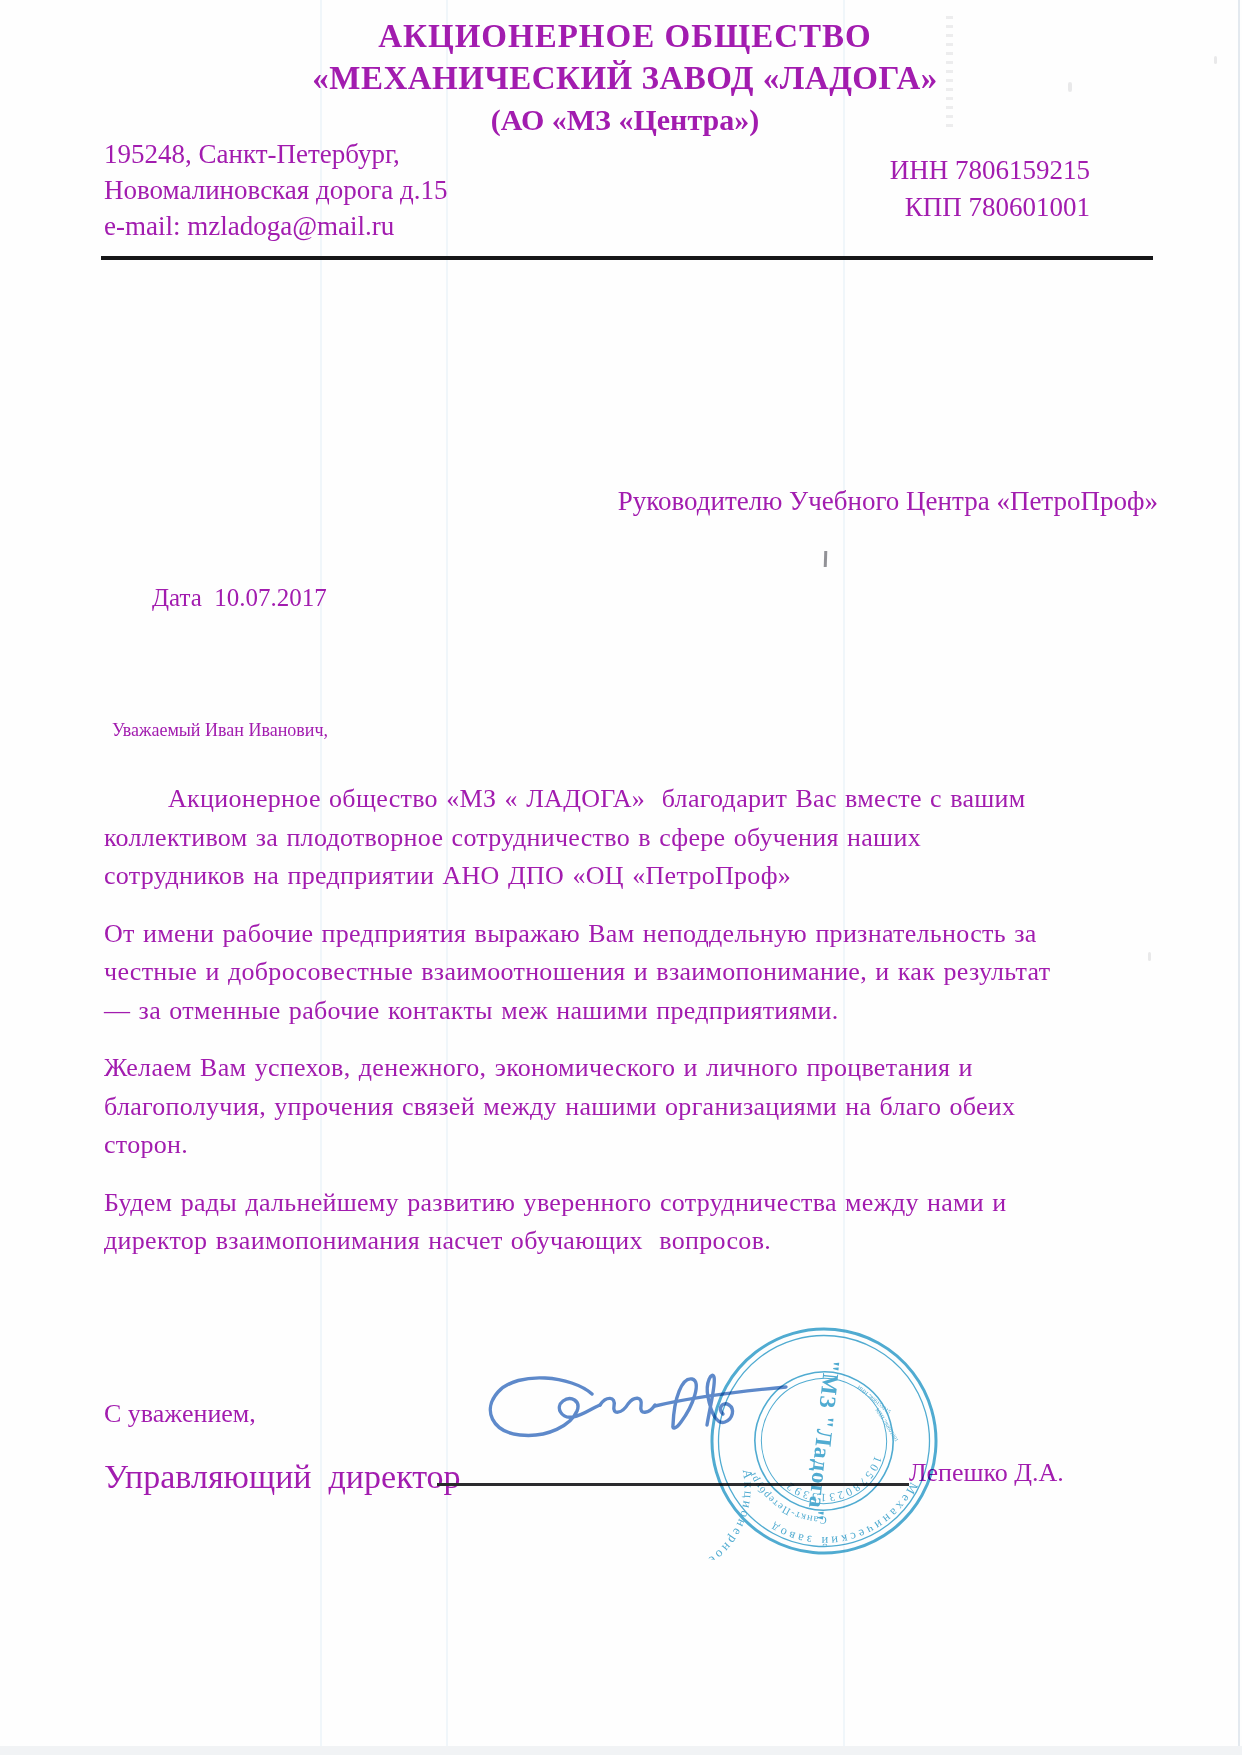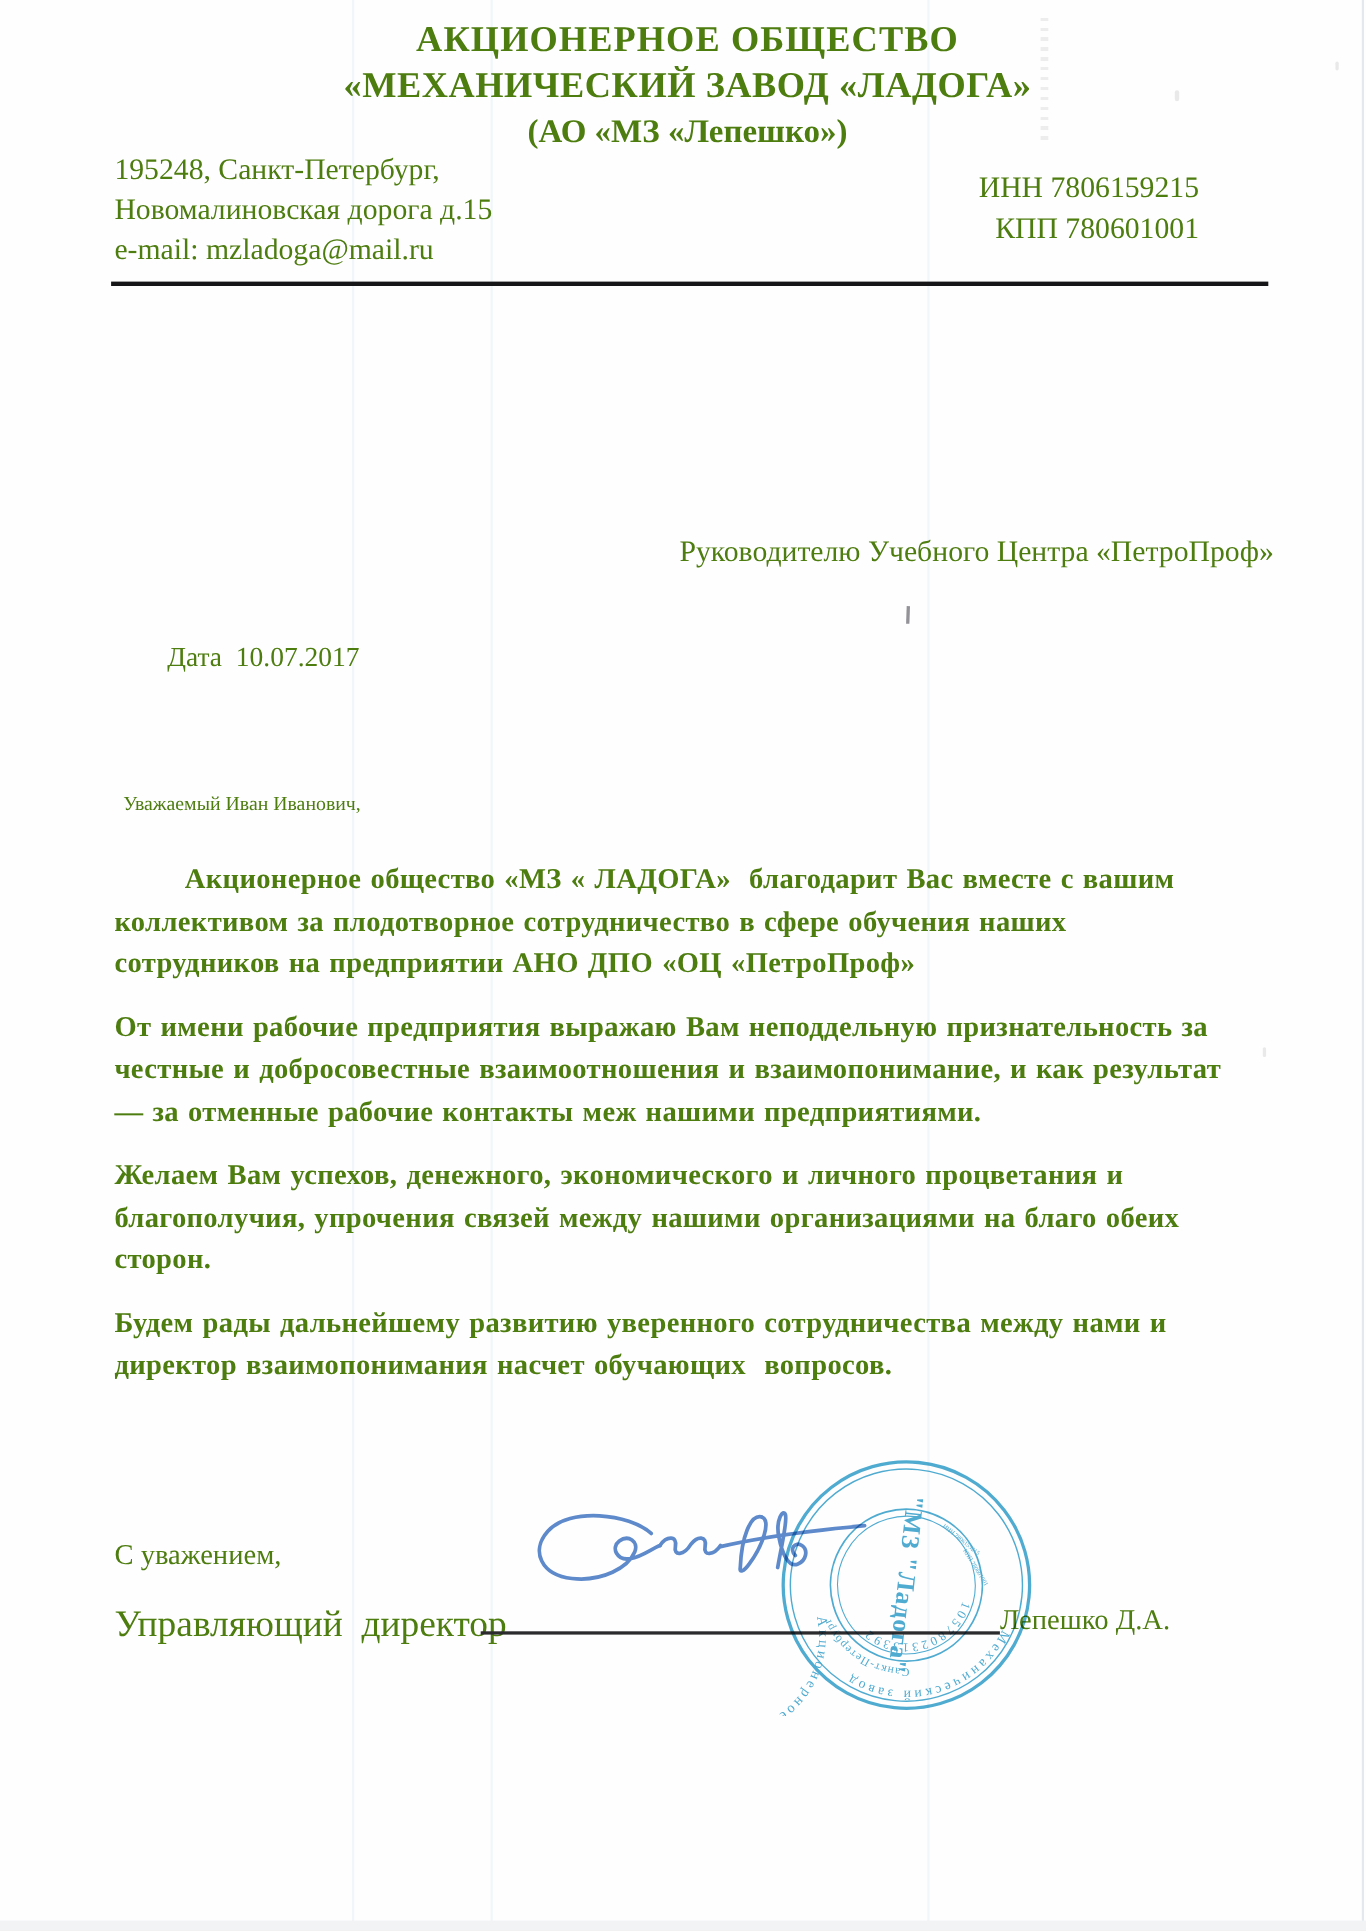--- a/index.html
+++ b/index.html
@@ -1,18 +1,18 @@
 <!DOCTYPE html>
 <html><head>
 <meta charset="utf-8">
 <style>
   html,body{margin:0;padding:0;background:#e8e8e8;}
   #page{
     position:relative;width:1242px;height:1755px;background:#fefefe;
-    font-family:"Liberation Serif","DejaVu Serif",serif;color:#4d7c0f;
+    font-family:"Liberation Serif","DejaVu Serif",serif;color:#a21caf;
     overflow:hidden;
   }
   .abs{position:absolute;}
   .line{white-space:pre;}
   
   .vline{position:absolute;top:0;bottom:0;width:2px;background:rgba(140,190,225,.12);}
   .edge-line{position:absolute;top:0;bottom:0;right:2px;width:2px;background:rgba(120,150,180,.20);}
   .bottom-strip{position:absolute;left:0;right:0;bottom:0;height:9px;background:#f1f3f5;}
   .smudge{position:absolute;left:946px;top:16px;width:7px;height:112px;opacity:.8;
     background:repeating-linear-gradient(180deg,rgba(110,110,118,.15) 0 3px,transparent 3px 9px);}
@@ -24,21 +24,21 @@
   .org-l2{font-size:33px;letter-spacing:.5px;line-height:40px;margin-top:2px;}
   .org-l3{font-size:30px;line-height:40px;margin-top:2px;}
   .contact-block{top:136px;left:104px;font-size:27px;line-height:36px;}
   .codes-block{top:152px;right:152px;font-size:27px;line-height:37px;text-align:right;}
   .header-rule{top:256px;left:101px;width:1052px;height:4px;background:#161618;}
   
   .recipient{top:486px;right:84px;font-size:27px;}
   .date-line{top:584px;left:104px;font-size:25px;margin-left:48px;}
   .salutation{top:720px;left:112px;font-size:18px;}
   .body-block{top:780px;left:104px;width:1046px;font-size:26px;letter-spacing:.3px;word-spacing:1.5px;}
-  .body-block .para{margin:0 0 19px 0;font-weight:bold;}
+  .body-block .para{margin:0 0 19px 0;}
   .body-block .line{line-height:38.5px;}
   .indent{padding-left:64px;}
   .closing{top:1399px;left:104px;font-size:26px;}
   .sig-title{top:1458px;left:104px;font-size:34px;}
   .sig-line{top:1483px;left:437px;width:472px;height:3px;background:#2b2b2e;}
   .sig-name{top:1458px;left:909px;font-size:26px;}
   .signature-svg{left:474px;top:1370px;mix-blend-mode:multiply;}
   .stamp-svg{left:705px;top:1322px;opacity:.92;mix-blend-mode:multiply;}
   .stamp-svg text{font-family:"Liberation Serif","DejaVu Serif",serif;}
 </style>
@@ -54,21 +54,21 @@
   <div class="bottom-strip"></div>
   <div class="smudge"></div>
   <div class="dotmark" style="left:1068px;top:82px;width:4px;height:10px;"></div>
   <div class="dotmark" style="left:1214px;top:56px;width:3px;height:8px;"></div>
   <div class="dotmark" style="left:1148px;top:952px;width:3px;height:9px;"></div>
   <div class="tickmark"></div>
 
   <div class="abs org-block">
     <div class="org-l1">АКЦИОНЕРНОЕ ОБЩЕСТВО</div>
     <div class="org-l2">«МЕХАНИЧЕСКИЙ ЗАВОД «ЛАДОГА»</div>
-    <div class="org-l3">(АО «МЗ «Лепешко»)</div>
+    <div class="org-l3">(АО «МЗ «Центра»)</div>
   </div>
 
   <div class="abs contact-block">
     <div class="line">195248, Санкт-Петербург,</div>
     <div class="line">Новомалиновская дорога д.15</div>
     <div class="line">e-mail: mzladoga@mail.ru</div>
   </div>
 
   <div class="abs codes-block">
     <div class="line">ИНН 7806159215</div>

